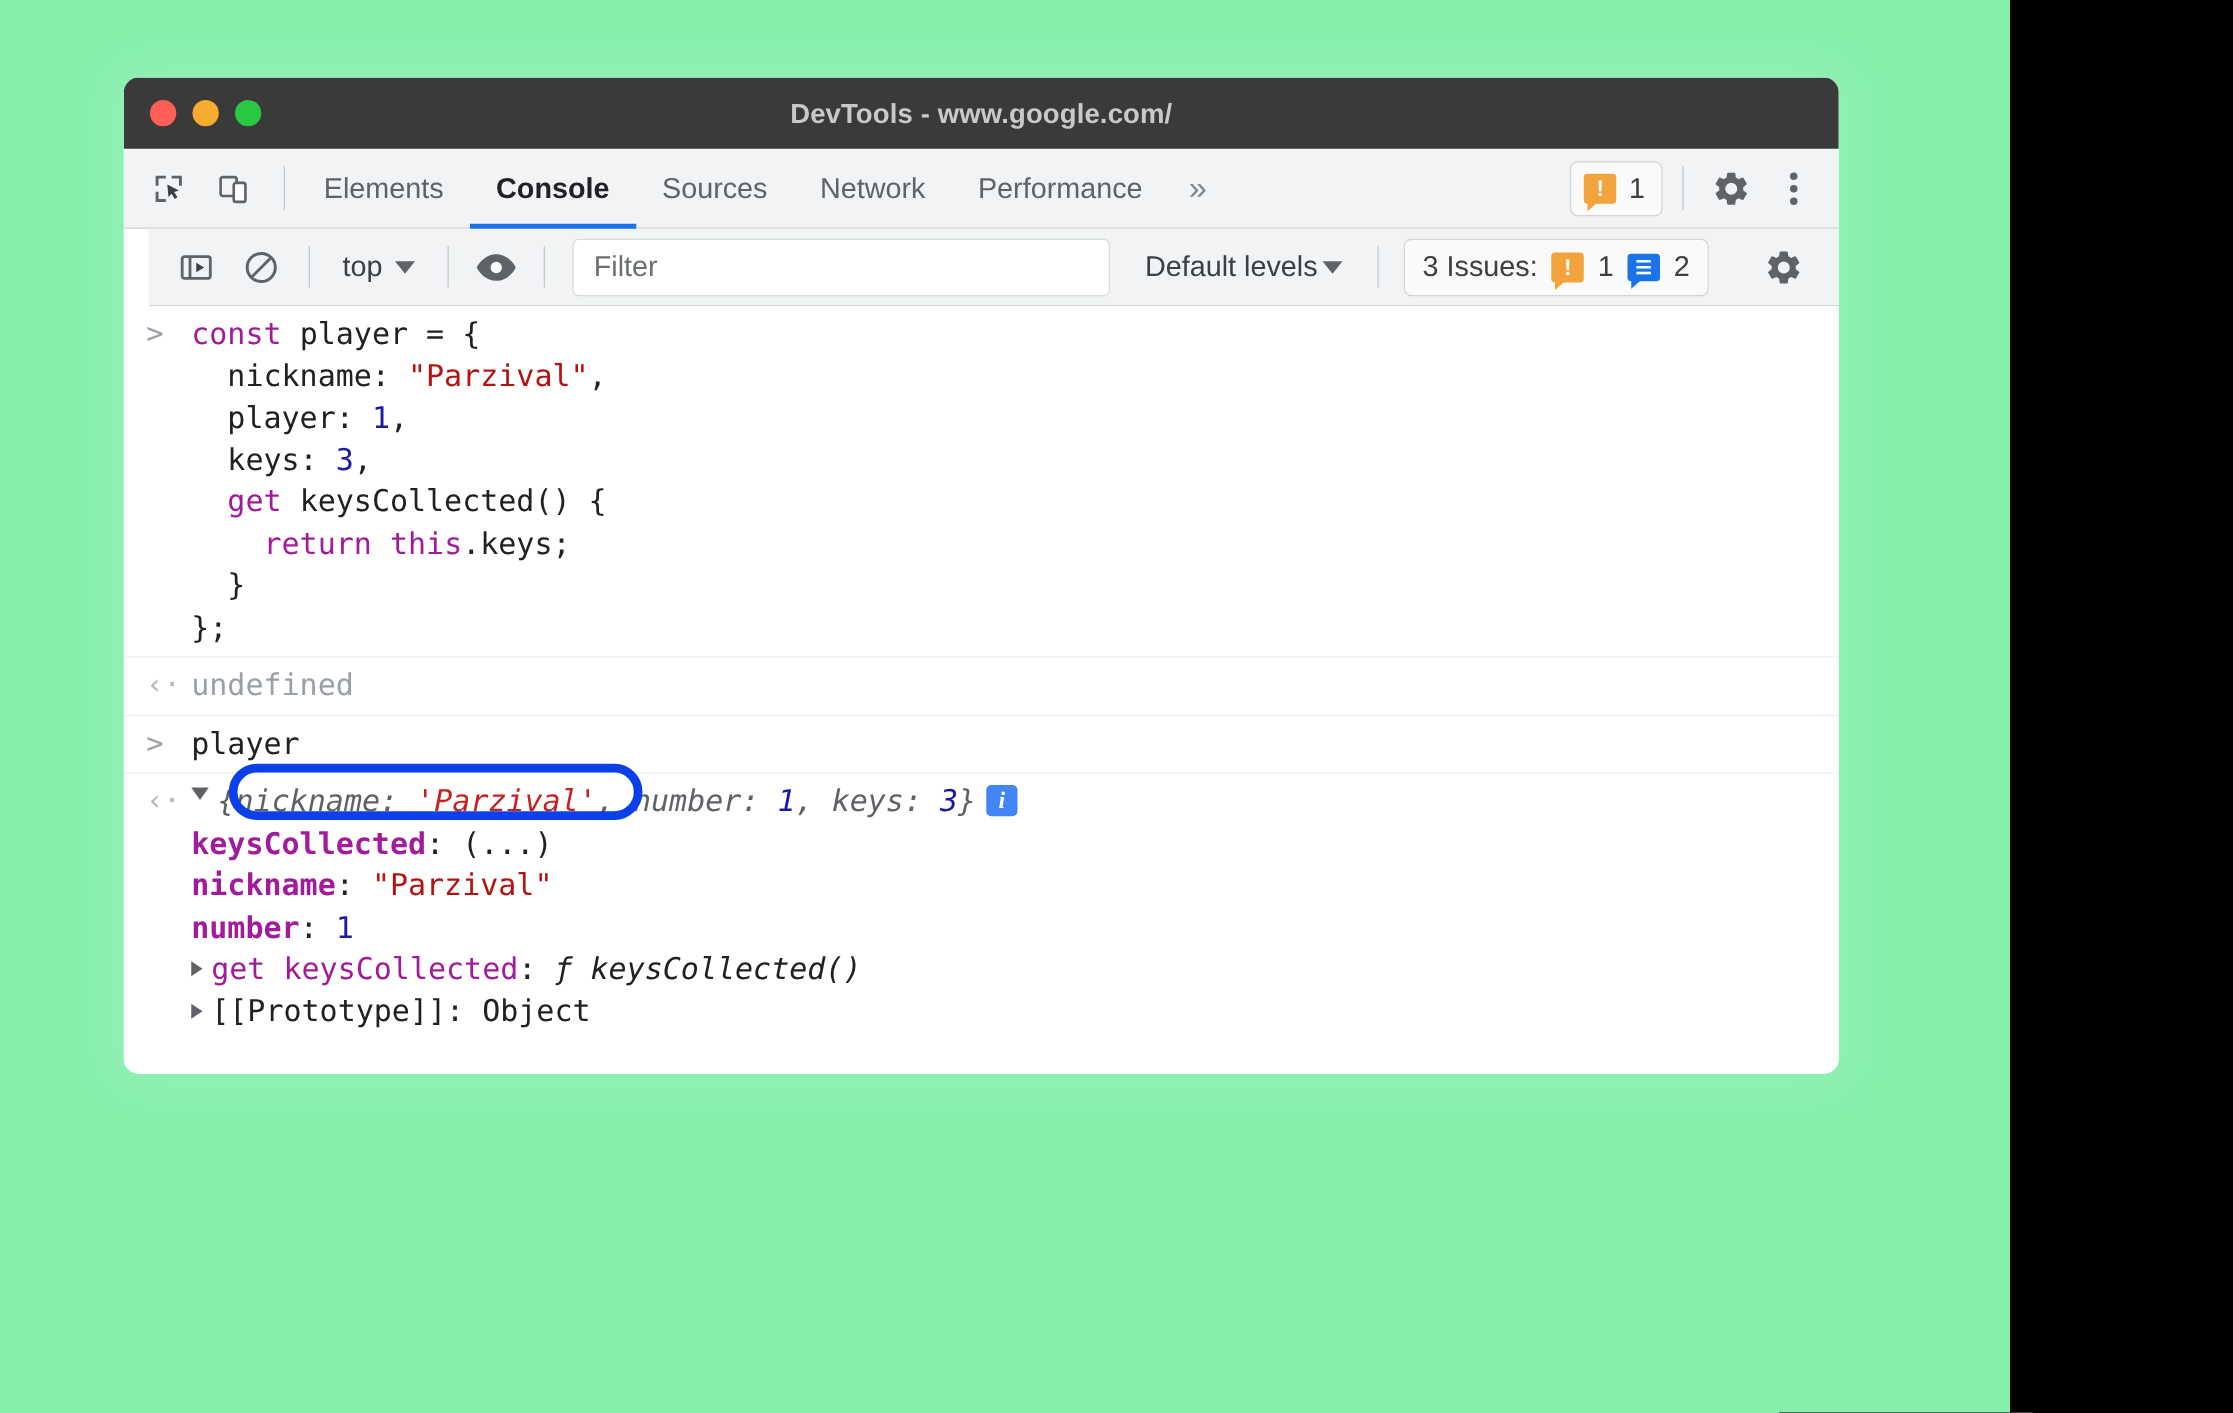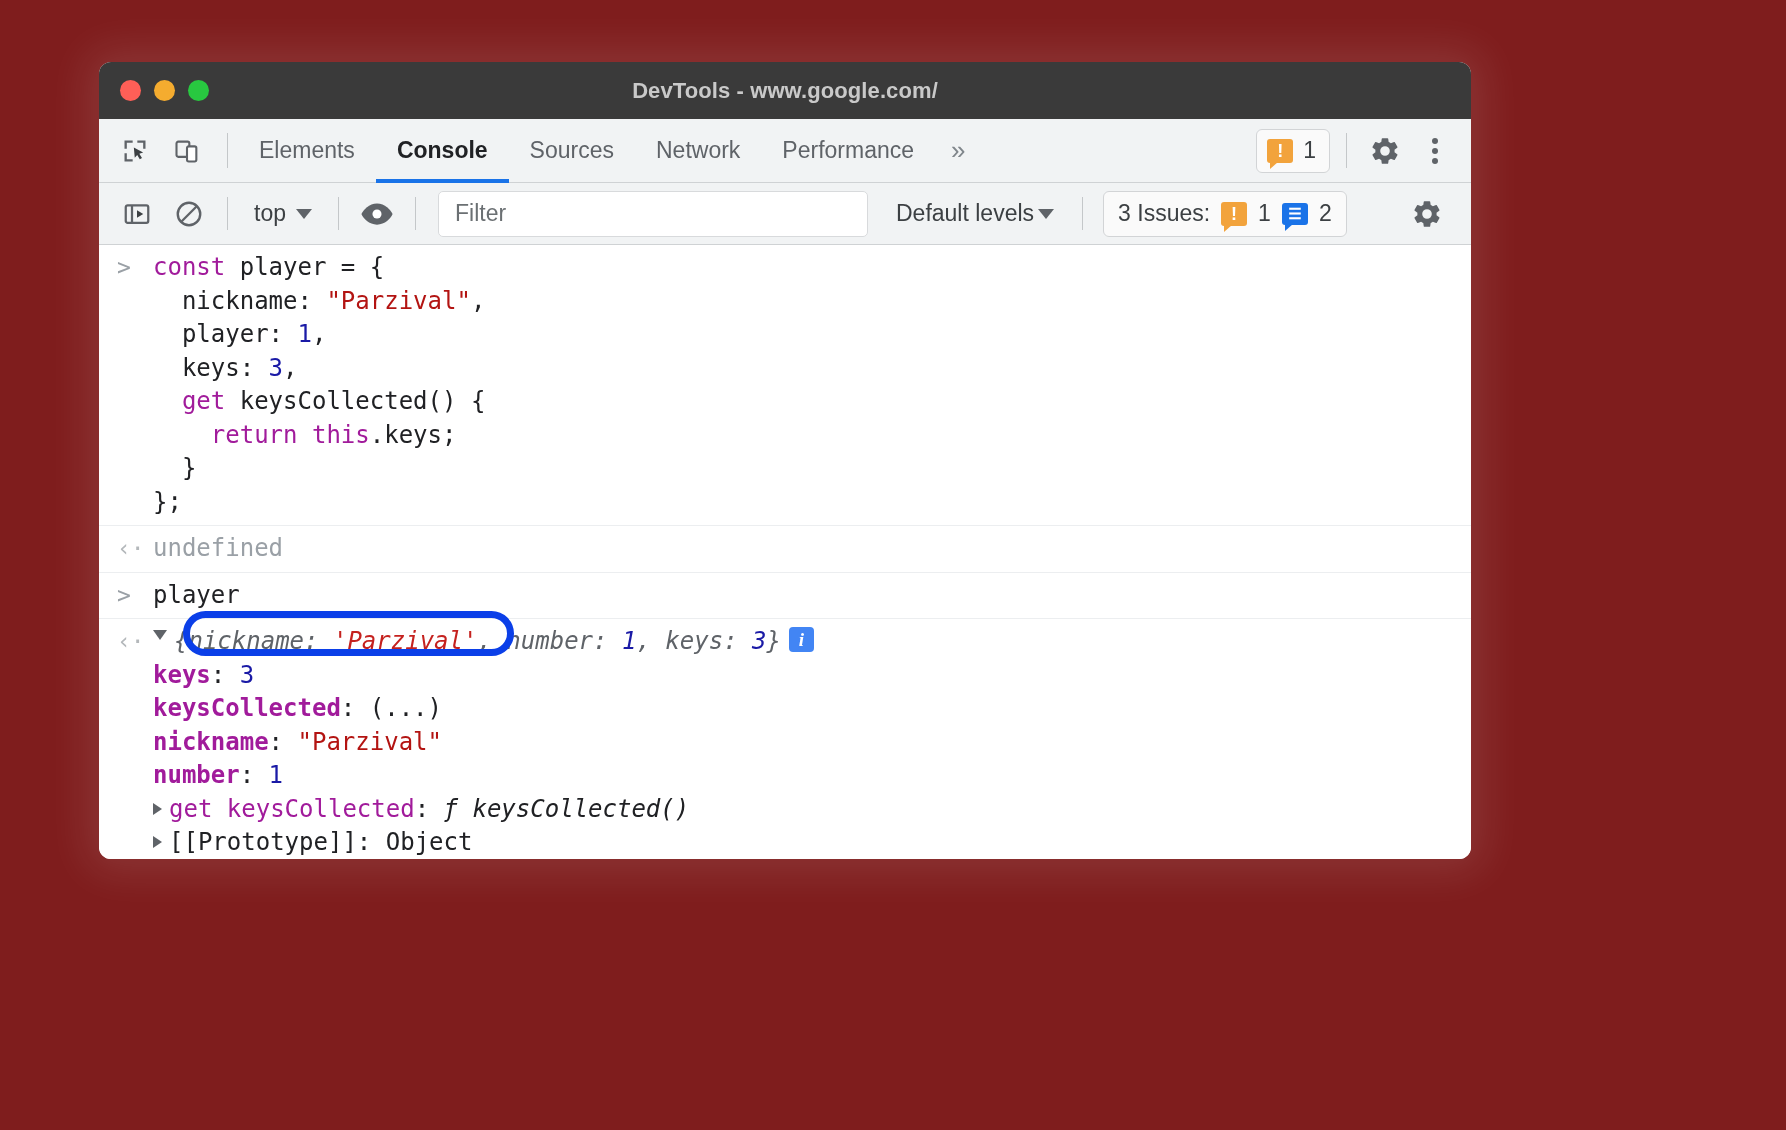--- a/index.html
+++ b/index.html
@@ -6,22 +6,22 @@
   html, body {
     margin: 0; padding: 0;
     width: 1786px; height: 1130px;
     background: #000000;
     font-family: "Liberation Sans", sans-serif;
     overflow: hidden;
   }
 
   #stage {
     position: relative;
-    width: 1786px; height: 1130px;
-    background: #7f1d1d;
+    width: 1608px; height: 1130px;
+    background: #86efac;
   }
 
   
   .window {
     position: absolute;
     left: 99px; top: 62px;
     width: 1372px; height: 797px;
     border-radius: 12px;
     background: #ffffff;
     box-shadow: 0 0 42px 14px rgba(255,255,255,0.10);
@@ -152,20 +152,21 @@
 
   
   .console-toolbar {
     height: 62px;
     background: #f1f3f4;
     border-bottom: 1px solid #cfd2d4;
     display: flex;
     align-items: center;
     padding: 0 20px 0 14px;
     gap: 4px;
+    margin-left: 20px;
   }
   .ct-btn {
     width: 48px; height: 48px;
     display: flex; align-items: center; justify-content: center;
     border-radius: 4px;
   }
   .ctx-select {
     display: flex; align-items: center; gap: 10px;
     font-size: 23px; color: #3c4043;
     padding: 0 12px;
@@ -472,23 +473,20 @@
           <span class="code plain">player</span>
         </div>
       </div>
 
       <div class="msg">
         <div class="line">
           <span class="gutter out">‹·</span>
           <span class="code"><span class="tri open"></span><span class="brace">{</span><span class="prev-key">nickname</span><span class="brace">: </span><span class="prev-str">'Parzival'</span><span class="brace">, </span><span class="prev-key">number</span><span class="brace">: </span><span class="prev-num">1</span><span class="brace">, </span><span class="prev-key">keys</span><span class="brace">: </span><span class="prev-num">3</span><span class="brace">}</span><span class="info-badge">i</span></span>
         </div>
 
-        <div class="line prop-line">
-          <span class="code"><span class="propname">keys</span><span class="plain">: </span><span class="num">3</span></span>
-        </div>
 
         <div class="line prop-line">
           <span class="code"><span class="propname">keysCollected</span><span class="plain">: </span><span class="plain">(...)</span></span>
         </div>
 
         <div class="line prop-line">
           <span class="code"><span class="propname">nickname</span><span class="plain">: </span><span class="str">"Parzival"</span></span>
         </div>
 
         <div class="line prop-line">

